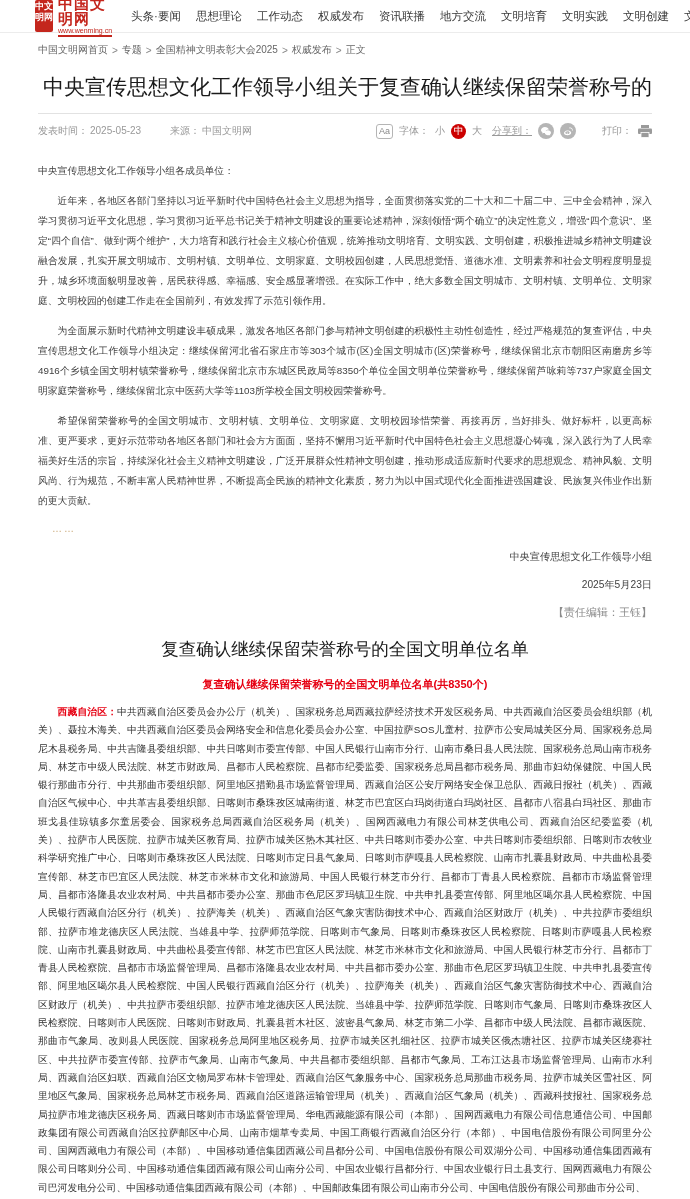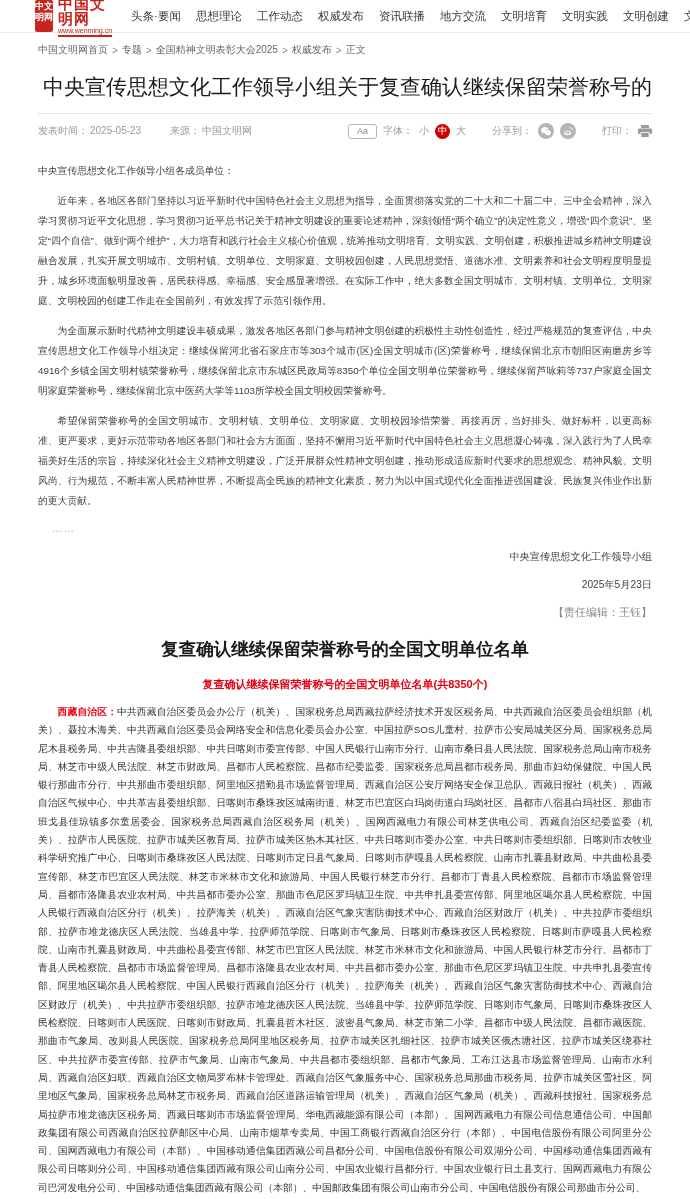--- a/index.html
+++ b/index.html
@@ -23,41 +23,41 @@
   .breadcrumb{ margin-top:10px; font-size:10px; color:#666; display:flex; gap:4px; align-items:center; }
   .crumb{ color:#666; text-decoration:none; cursor:pointer; }
   .crumb-sep{ color:#888; }
   .title{ margin:15px 0 0; text-align:right; font-size:21px; line-height:30px;
     color:#1a1a1a; font-weight:400; }
   .title-divider{ border-bottom:1px solid #e2e2e2; margin-top:11px; }
   .meta-row{ display:flex; justify-content:space-between; align-items:center;
     padding:9px 0 8px; font-size:10px; color:#999; }
   .meta-left span{ margin-right:2px; }
   .meta-right{ display:flex; align-items:center; gap:6px; }
-  .aa-box{ border:1px solid #b5b5b5; border-radius:3px; padding:0 8px; font-size:9px;
+  .aa-box{ border:1px solid #b5b5b5; border-radius:3px; padding:0 2px; font-size:9px;
     color:#8a8a8a; line-height:13px; cursor:pointer; }
   .font-opt{ color:#999; text-decoration:none; cursor:pointer; font-size:10px; }
   .font-opt.active{ background:#cc0000; color:#fff; border-radius:50%; width:15px; height:15px;
     display:inline-flex; align-items:center; justify-content:center; }
-  .m-label.share{ margin-left:20px; }
+  .m-label.share{ margin-left:4px;text-decoration:underline; }
   .m-label.print{ margin-left:20px; }
   .share-circle{ width:16px; height:16px; border-radius:50%; background:#b5b5b5;
     display:inline-flex; align-items:center; justify-content:center; cursor:pointer; }
   .print-btn{ cursor:pointer; display:inline-flex; }
   
   article p{ font-size:9.8px; line-height:20px; color:#404040; text-align:justify;
     text-indent:2em; margin:10px 0 0; }
   article p.no-indent{ text-indent:0; margin-top:14px; }
   .ellipsis{ margin:12px 0 0 14px; color:#c9a876; font-size:10px; letter-spacing:2px; }
   .sig{ text-align:right; font-size:10.2px; color:#404040; margin-top:16px; }
   .sig.date{ margin-top:14px; }
   .editor{ text-align:right; font-size:11px; color:#8a8a8a; margin-top:13px; }
   
   .list-heading{ text-align:center; font-size:17.5px; line-height:23px; color:#1a1a1a;
-    font-weight:700; margin:18px 0 12px; }
+    font-weight:400; margin:18px 0 12px; }
   .list-subheading{ text-align:center; font-size:11px; color:#e60012; font-weight:700; margin-top:16px; }
   .units{ font-size:9.8px; line-height:18.3px; color:#333; text-align:justify;
     text-indent:2em; margin-top:11px; }
   .region{ color:#e60012; font-weight:700;margin-top:34px; }
 </style>
 </head>
 <body>
 
 <header class="site-header">
   <div class="logo">

